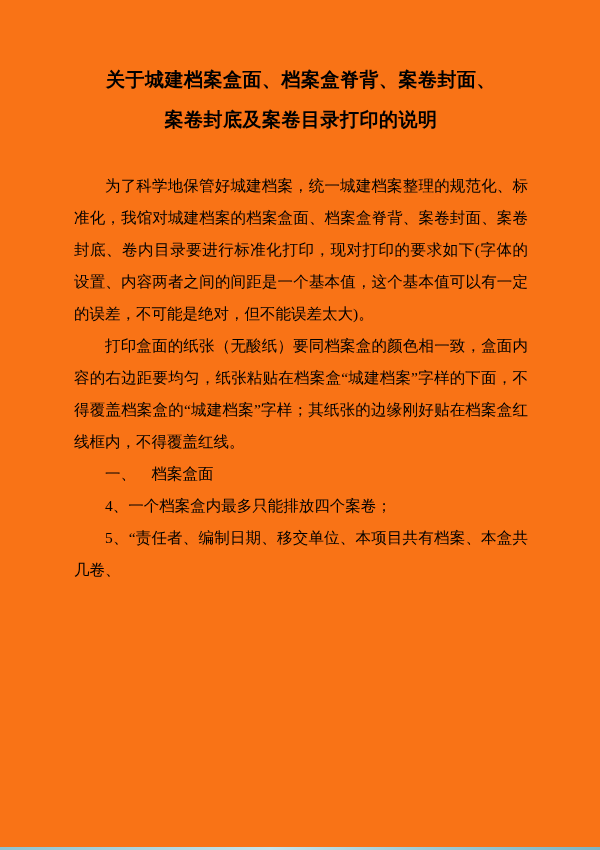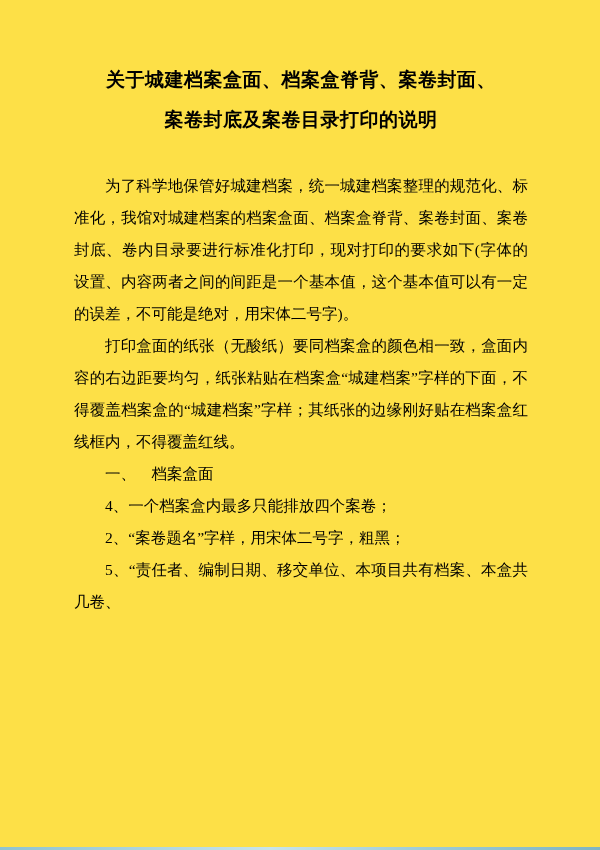--- a/index.html
+++ b/index.html
@@ -13,21 +13,21 @@
     position: relative;
     overflow: hidden;
     font-family: "Liberation Serif", "DejaVu Serif", serif;
     color: #000000;
   }
   .page {
     box-sizing: border-box;
     width: 600px;
     height: 850px;
     padding: 60px 72px 0 74px;
-    background: #fde047;
+    background: #f97316;
   }
   .doc-title {
     margin: 0 0 30px 0;
     font-size: 19px;
     font-weight: bold;
     line-height: 40px;
     text-align: center;
     letter-spacing: 0.5px;
   }
   .doc-body p {
@@ -51,23 +51,22 @@
 <body>
 
 <div class="page">
 
   <h1 class="doc-title">
     <span>关于城建档案盒面、档案盒脊背、案卷封面、</span><br>
     <span>案卷封底及案卷目录打印的说明</span>
   </h1>
 
   <div class="doc-body">
-    <p>为了科学地保管好城建档案，统一城建档案整理的规范化、标准化，我馆对城建档案的档案盒面、档案盒脊背、案卷封面、案卷封底、卷内目录要进行标准化打印，现对打印的要求如下(字体的设置、内容两者之间的间距是一个基本值，这个基本值可以有一定的误差，不可能是绝对，用宋体二号字)。</p>
+    <p>为了科学地保管好城建档案，统一城建档案整理的规范化、标准化，我馆对城建档案的档案盒面、档案盒脊背、案卷封面、案卷封底、卷内目录要进行标准化打印，现对打印的要求如下(字体的设置、内容两者之间的间距是一个基本值，这个基本值可以有一定的误差，不可能是绝对，但不能误差太大)。</p>
     <p>打印盒面的纸张（无酸纸）要同档案盒的颜色相一致，盒面内容的右边距要均匀，纸张粘贴在档案盒“城建档案”字样的下面，不得覆盖档案盒的“城建档案”字样；其纸张的边缘刚好贴在档案盒红线框内，不得覆盖红线。</p>
     <p>一、　档案盒面</p>
     <p>4、一个档案盒内最多只能排放四个案卷；</p>
-    <p>2、“案卷题名”字样，用宋体二号字，粗黑；</p>
     <p>5、“责任者、编制日期、移交单位、本项目共有档案、本盒共几卷、</p>
   </div>
 
 </div>
 
 <div class="bottom-edge"></div>
 
 </body></html>

